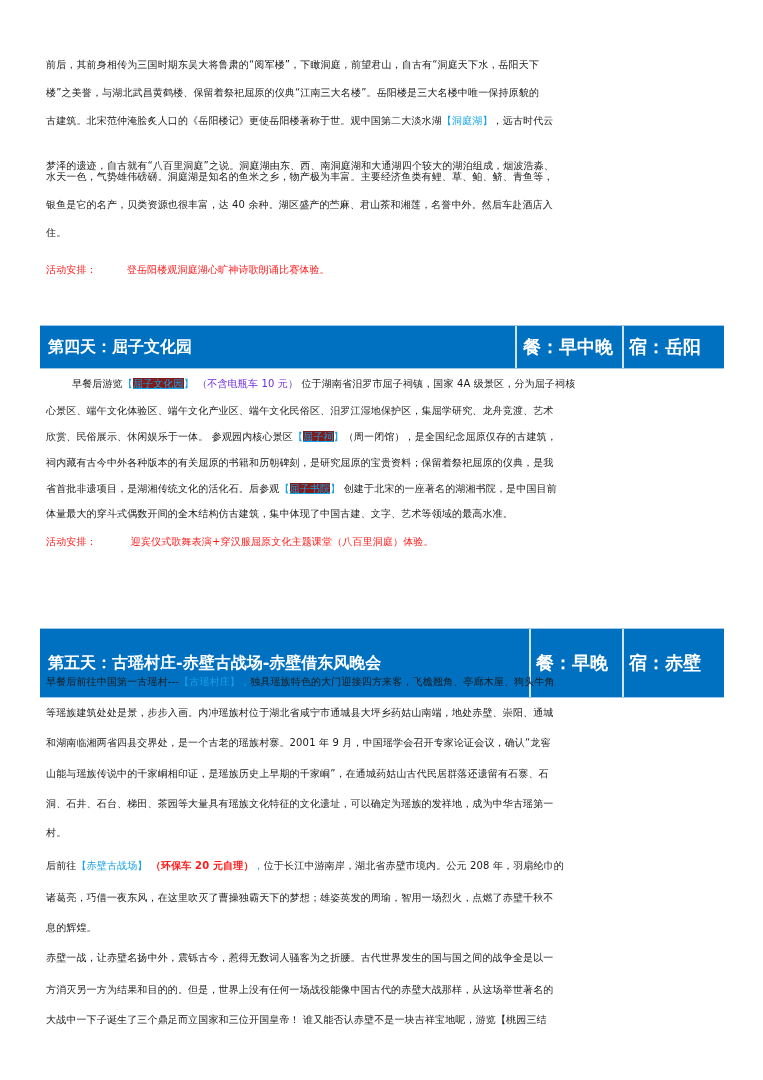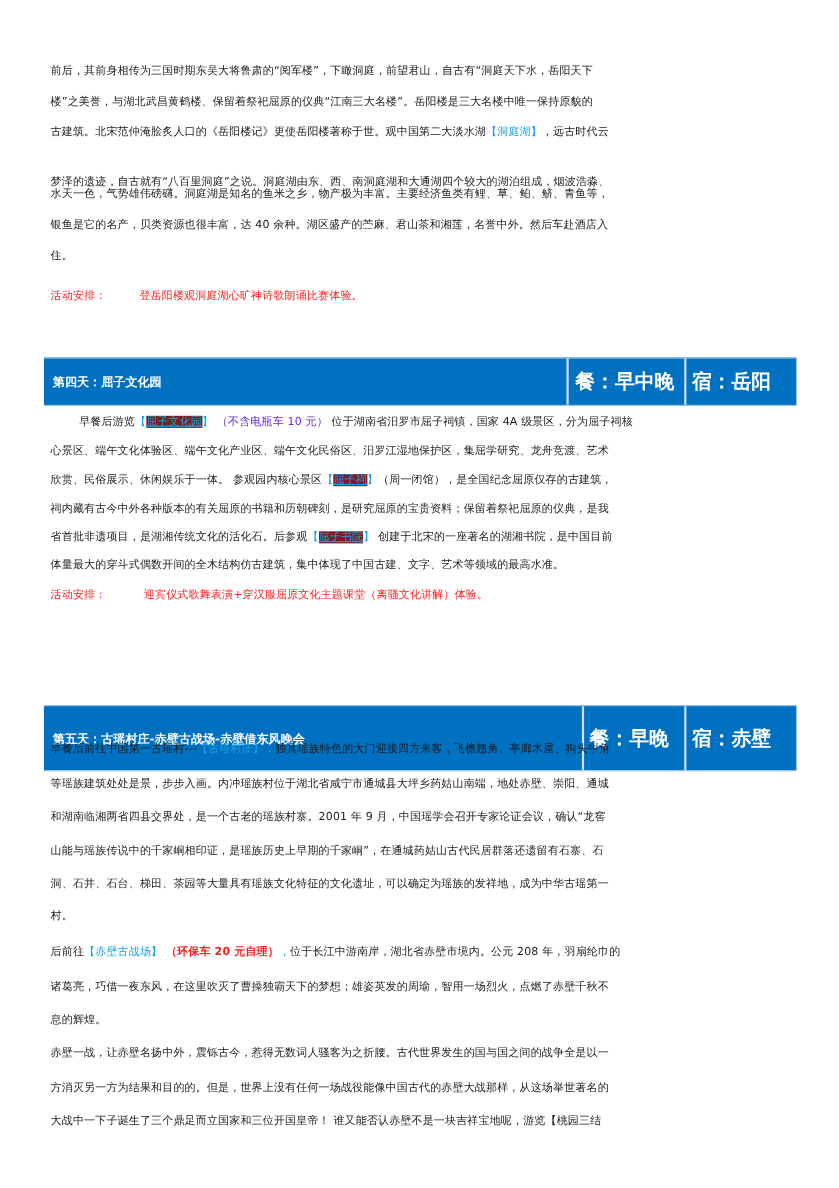--- a/index.html
+++ b/index.html
@@ -19,21 +19,21 @@
   .red-bold { color: #ff1a1a; font-weight: bold; }
   .activity { color: #ff1a1a; font-weight: normal; }
   .activity .gap { display: inline-block; width: 30px; }
   .day-bar {
     position: absolute; left: 40px; width: 684px;
     background: #0070c0; border-top: 1.5px solid #9fc7e8;
     border-bottom: 1.5px solid #9fc7e8; box-sizing: border-box;
     color: #ffffff; font-weight: bold;
   }
   .day-bar .cell { position: absolute; top: 0; bottom: 0; display: flex; align-items: center; }
-  .day-bar .title { left: 8px; font-size: 11px; }
+  .day-bar .title { left: 8px; font-size: 16px; }
   .day-bar .divider { position: absolute; top: 0; bottom: 0; width: 1.5px; background: #cfe3f5; }
   .day-bar .meal, .day-bar .lodging { font-size: 18px; }
 </style>
 </head>
 <body>
 
 <div class="line" style="top:56px">前后，其前身相传为三国时期东吴大将鲁肃的“阅军楼”，下瞰洞庭，前望君山，自古有“洞庭天下水，岳阳天下</div>
 <div class="line" style="top:84px">楼”之美誉，与湖北武昌黄鹤楼、保留着祭祀屈原的仪典“江南三大名楼”。岳阳楼是三大名楼中唯一保持原貌的</div>
 <div class="line" style="top:112px">
   <span>古建筑。北宋范仲淹脍炙人口的《岳阳楼记》更使岳阳楼著称于世。观中国第二大淡水湖</span><span class="link">【洞庭湖】</span><span>，远古时代云</span>
@@ -63,24 +63,24 @@
 <div class="line" style="top:428px">
   <span>欣赏、民俗展示、休闲娱乐于一体。   参观园内核心景区</span><span class="link">【</span><span class="link-text">屈子祠</span><span class="link">】</span><span>（周一闭馆），是全国纪念屈原仅存的古建筑，</span>
 </div>
 <div class="line" style="top:454px">祠内藏有古今中外各种版本的有关屈原的书籍和历朝碑刻，是研究屈原的宝贵资料；保留着祭祀屈原的仪典，是我</div>
 <div class="line" style="top:480px">
   <span>省首批非遗项目，是湖湘传统文化的活化石。后参观</span><span class="link">【</span><span class="link-text">屈子书院</span><span class="link">】</span>
   <span>创建于北宋的一座著名的湖湘书院，是中国目前</span>
 </div>
 <div class="line" style="top:505px">体量最大的穿斗式偶数开间的全木结构仿古建筑，集中体现了中国古建、文字、艺术等领域的最高水准。</div>
 <div class="line activity" style="top:533px">
-  <span>活动安排：</span><span class="gap" style="width:34px"></span><span>迎宾仪式歌舞表演+穿汉服屈原文化主题课堂（离骚文化讲解）体验。</span>
+  <span>活动安排：</span><span class="gap" style="width:34px"></span><span>迎宾仪式歌舞表演+穿汉服屈原文化主题课堂（八百里洞庭）体验。</span>
 </div>
 
-<div class="day-bar" style="top:641px;height:60px">
+<div class="day-bar" style="top:628px;height:70px">
   <div class="cell title">第五天：古瑶村庄-赤壁古战场-赤壁借东风晚会</div>
   <div class="divider" style="left:489px"></div>
   <div class="cell meal" style="left:496px">餐：早晚</div>
   <div class="divider" style="left:582px"></div>
   <div class="cell lodging" style="left:589px">宿：赤壁</div>
 </div>
 
 <div class="line" style="top:673px">
   <span>早餐后前往中国第一古瑶村---</span><span class="link">【古瑶村庄】，</span><span>独具瑶族特色的大门迎接四方来客，飞檐翘角、亭廊木屋、狗头牛角</span>
 </div>

